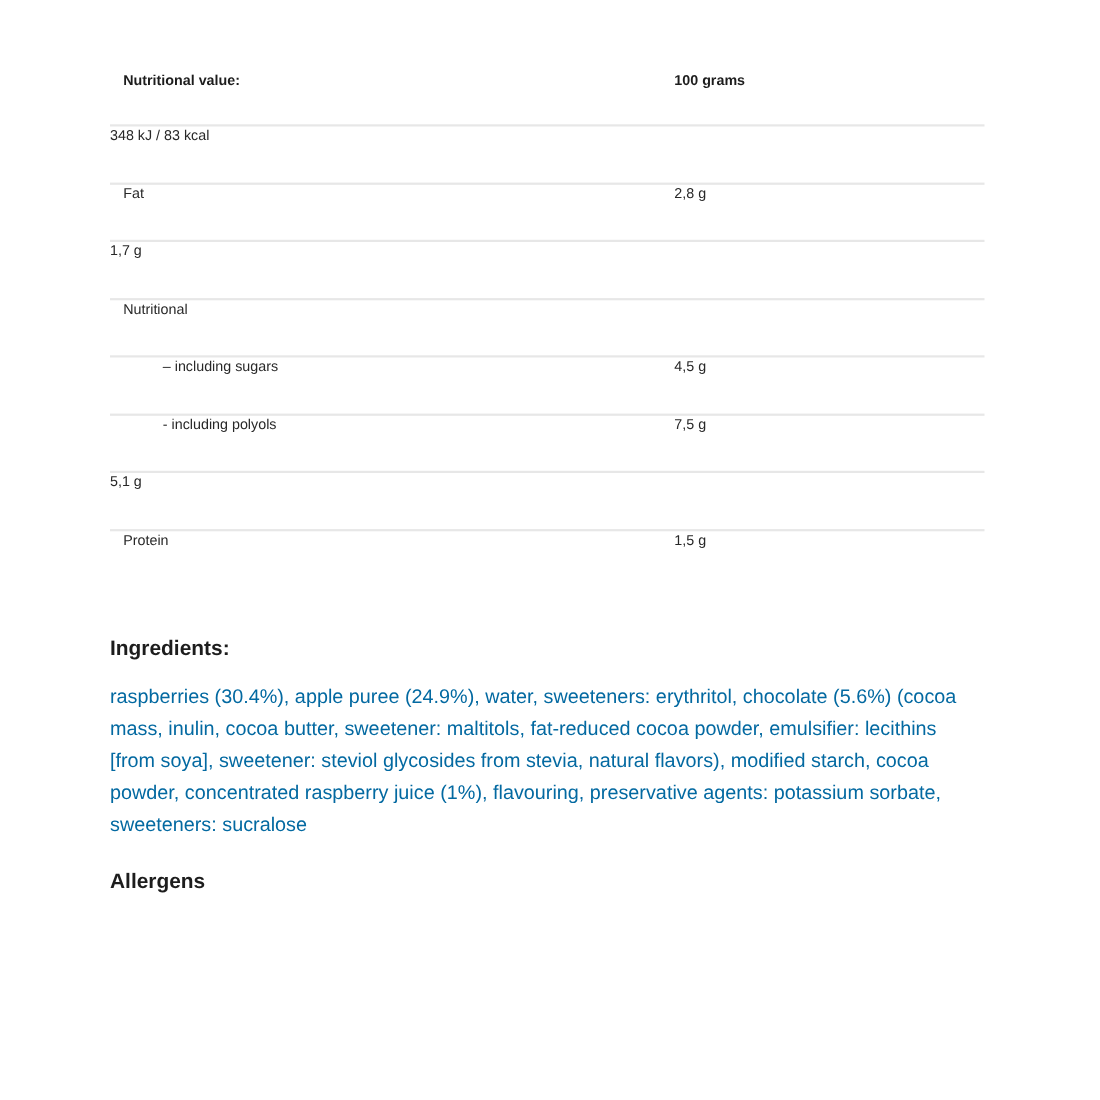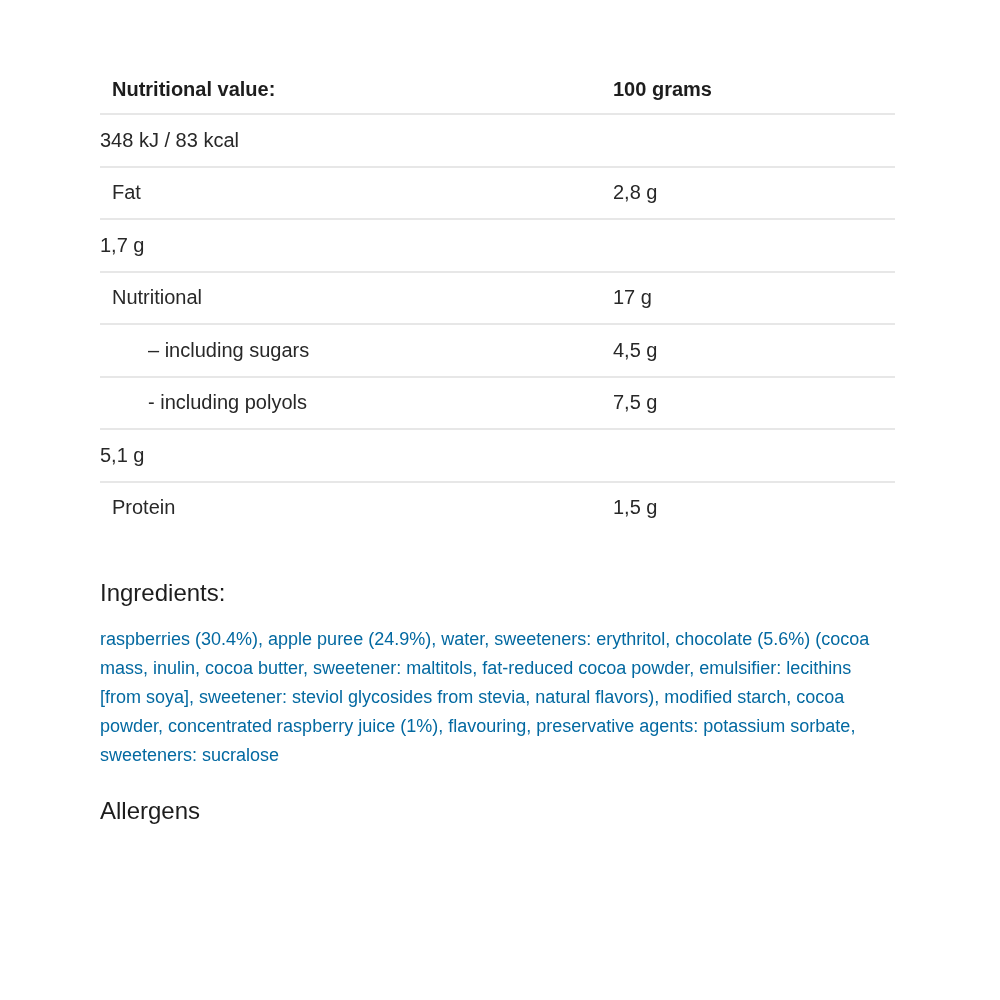--- a/index.html
+++ b/index.html
@@ -21,24 +21,24 @@
     top: 65px;
     width: 795px;
     color: #282828;
   }
   
   .nutrition-table {
     width: 100%;
   }
   .row {
     display: flex;
-    align-items: center;
+    align-items: flex-start;
     height: 50.5px;
     border-bottom: 2px solid #e7e7e7;
-    font-size: 20px;
+    font-size: 13px;
   }
   .row.header {
     height: 48px;
     font-weight: bold;
     color: #1d1d1d;
   }
   .row:last-child {
     border-bottom: none;
   }
   .cell.label {
@@ -48,22 +48,22 @@
     flex-shrink: 0;
   }
   .cell.label.indent {
     padding-left: 48px;
   }
   .cell.value {
     flex: 1;
   }
   
   .section-heading {
-    font-size: 24px;
-    font-weight: normal;
+    font-size: 19px;
+    font-weight: bold;
     color: #1d1d1d;
     margin: 0;
   }
   .ingredients-heading {
     margin-top: 46px;
     margin-bottom: 18px;
   }
   .body-text {
     font-size: 18px;
     line-height: 29px;
@@ -99,21 +99,20 @@
         <div class="cell label">Fat</div>
         <div class="cell value">2,8 g</div>
       </div>
 
       <div class="row">
         <div class="cell value">1,7 g</div>
       </div>
 
       <div class="row">
         <div class="cell label">Nutritional</div>
-        <div class="cell value">17 g</div>
       </div>
 
       <div class="row">
         <div class="cell label indent">– including sugars</div>
         <div class="cell value">4,5 g</div>
       </div>
 
       <div class="row">
         <div class="cell label indent">- including polyols</div>
         <div class="cell value">7,5 g</div>

